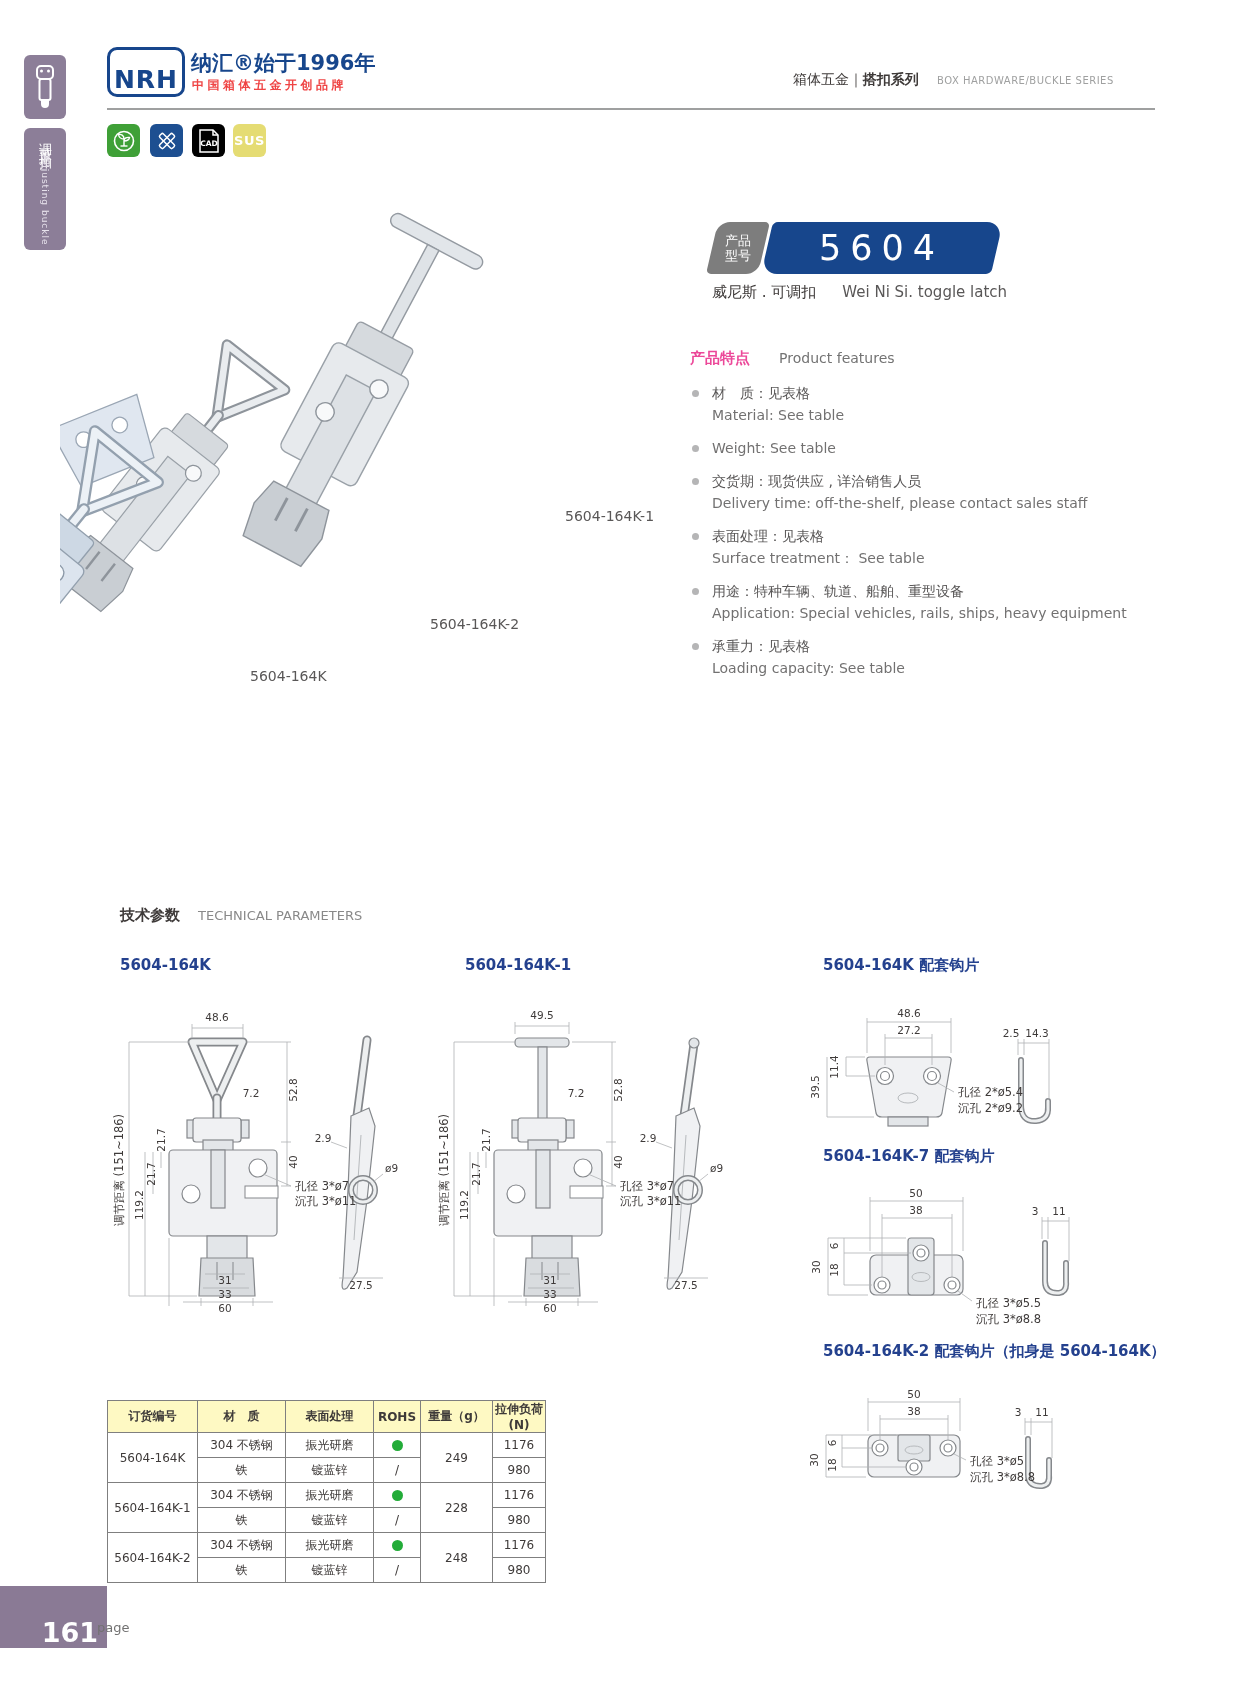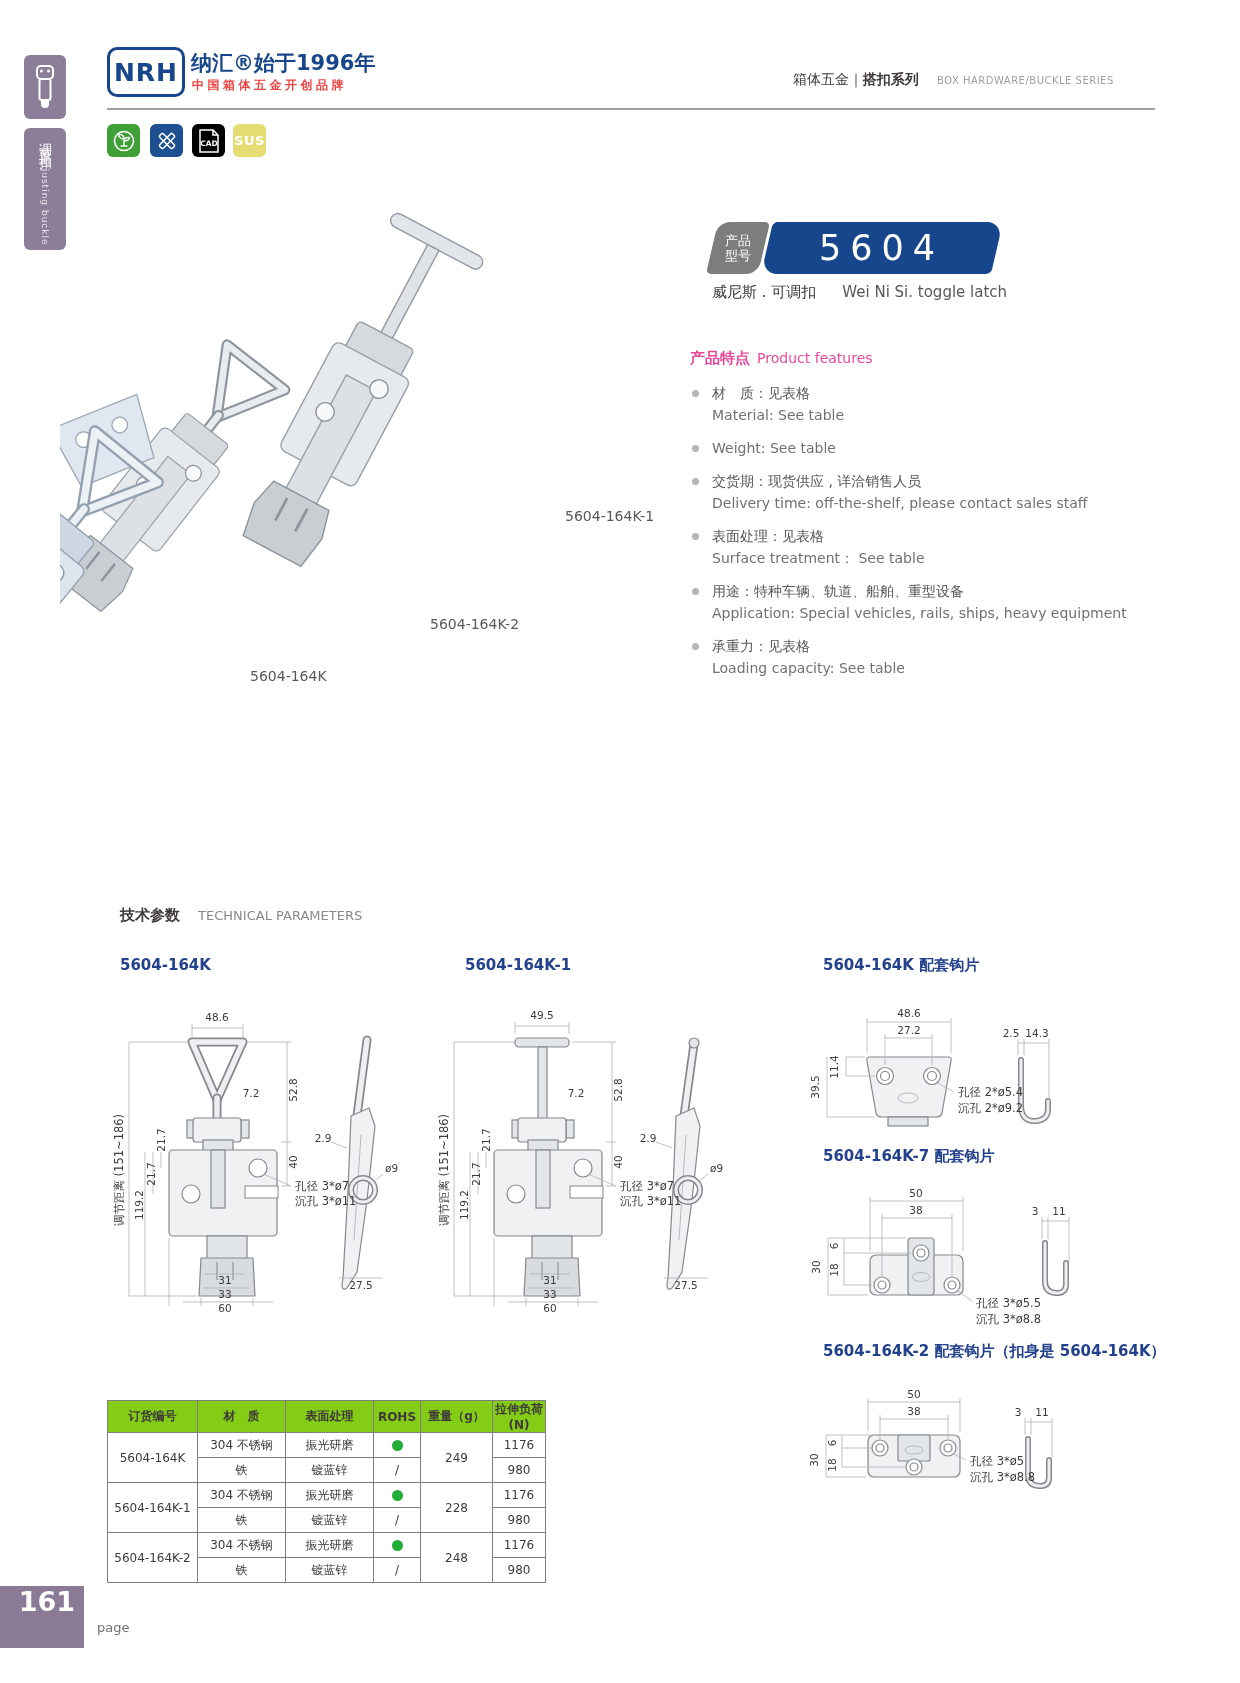--- a/index.html
+++ b/index.html
@@ -7,21 +7,21 @@
         font-family:"DejaVu Sans","Liberation Sans",sans-serif;color:#3e3a39}
   .abs{position:absolute}
   
   .side-tab{position:absolute;left:24px;width:42px;background:#8c7e98;border-radius:6px;
             display:flex;align-items:center;justify-content:center}
   .side-tab-text{flex-direction:column;gap:6px}
   .v-cn{writing-mode:vertical-rl;color:#fff;font-size:13px;letter-spacing:4px}
   .v-en{writing-mode:vertical-rl;color:#e7e2ec;font-size:9px;letter-spacing:1px}
   
   .logo-box{position:absolute;left:107px;top:47px;width:72px;height:44px;border:3px solid #17468c;
-            border-radius:10px;display:flex;align-items:center;justify-content:center}
+            border-radius:10px;display:flex;align-items:flex-end;justify-content:center}
   .logo-box span{font-size:25px;font-weight:bold;color:#17468c;letter-spacing:1px}
   .tagline1{position:absolute;left:191px;top:49px;font-size:21px;font-weight:bold;color:#17468c}
   .tagline2{position:absolute;left:192px;top:77px;font-size:12px;color:#ef4444;letter-spacing:3.5px;font-weight:bold}
   .hdr-cn{position:absolute;left:793px;top:71px;font-size:14px;color:#3e3a39}
   .hdr-cn b{font-weight:bold}
   .hdr-en{position:absolute;left:937px;top:75px;font-size:10px;color:#9fa0a0;letter-spacing:.5px}
   .hdr-line{position:absolute;left:107px;top:108px;width:1048px;height:2px;background:#9fa0a0}
   
   .cert{position:absolute;top:124px;width:33px;height:33px;border-radius:6px;display:flex;
         align-items:center;justify-content:center;color:#fff;font-weight:bold}
@@ -30,21 +30,21 @@
               transform:skewX(-13deg);border-radius:12px 5px 12px 5px;display:flex;align-items:center;justify-content:center}
   .badge-gray .in{transform:skewX(13deg);color:#fff;font-size:13px;line-height:15px;text-align:center}
   .badge-blue{position:absolute;left:767px;top:222px;width:230px;height:52px;background:#17468c;
               transform:skewX(-13deg);border-radius:5px 16px 5px 16px;display:flex;align-items:center;justify-content:center}
   .badge-blue .in{transform:skewX(13deg);color:#fff;font-size:35px;letter-spacing:9px;font-weight:500}
   .prod-name{position:absolute;left:712px;top:283px;font-size:15px;color:#3e3a39}
   .prod-name .en{margin-left:26px;color:#595757}
   
   .features{position:absolute;left:690px;top:348px;width:462px}
   .feat-title .cn{font-size:15px;font-weight:bold;color:#ec4899}
-  .feat-title .en{font-size:14px;color:#ec4899;margin-left:2px}
+  .feat-title .en{font-size:14px;color:#737373;margin-left:24px}
   .feat-list{margin-top:14px}
   .feat-item{position:relative;padding-left:22px;margin-bottom:11px;line-height:22px}
   .feat-item .bullet{position:absolute;left:2px;top:8px;width:7px;height:7px;border-radius:50%;background:#b5b5b6}
   .feat-item .cn{font-size:14px;color:#595757}
   .feat-item .en{font-size:14px;color:#727171}
   
   .photo-label{position:absolute;font-size:14px;color:#595757}
   
   .tech-title{position:absolute;left:120px;top:905px}
   .tech-title .cn{font-size:15px;font-weight:bold;color:#3e3a39}
@@ -58,25 +58,25 @@
   .dim{stroke:#aeb1b4;stroke-width:.8;fill:none}
   .tube{fill:none;stroke:#85888c;stroke-width:9;stroke-linejoin:round;stroke-linecap:round}
   .tube2{fill:none;stroke:#edeff0;stroke-width:5.5;stroke-linejoin:round;stroke-linecap:round}
   .htube{fill:none;stroke:#85888c;stroke-width:6;stroke-linecap:round}
   .htube2{fill:none;stroke:#edeff0;stroke-width:3;stroke-linecap:round}
   text.d{font-size:10.5px;fill:#3e3a39}
   text.dc{font-size:11.5px;fill:#3e3a39}
   
   table.spec{position:absolute;left:107px;top:1400px;border-collapse:collapse;table-layout:fixed}
   table.spec th,table.spec td{border:1px solid #7f7f7f;text-align:center;font-size:12px;color:#3e3a39;padding:0;height:24px}
-  table.spec th{background:#84cc16;font-weight:bold;height:22px}
+  table.spec th{background:#fef9c3;font-weight:bold;height:22px}
   .dot{display:inline-block;width:11px;height:11px;border-radius:50%;background:#22ac38;vertical-align:middle}
   
-  .page-block{position:absolute;left:0;top:1586px;width:84px;height:62px;background:#8a7a95;
-              display:flex;align-items:flex-start;justify-content:flex-end}
+  .page-block{position:absolute;left:0;top:1586px;width:107px;height:62px;background:#8a7a95;
+              display:flex;align-items:flex-end;justify-content:flex-end}
   .page-block span{color:#fff;font-size:27px;font-weight:bold;padding-right:9px}
   .page-word{position:absolute;left:97px;top:1620px;font-size:13px;color:#727171}
 </style>
 </head>
 <body>
 
 <div id="page">
 
   <div class="side-tab" style="top:55px;height:64px">
     <svg width="28" height="46" viewBox="0 0 28 46">

